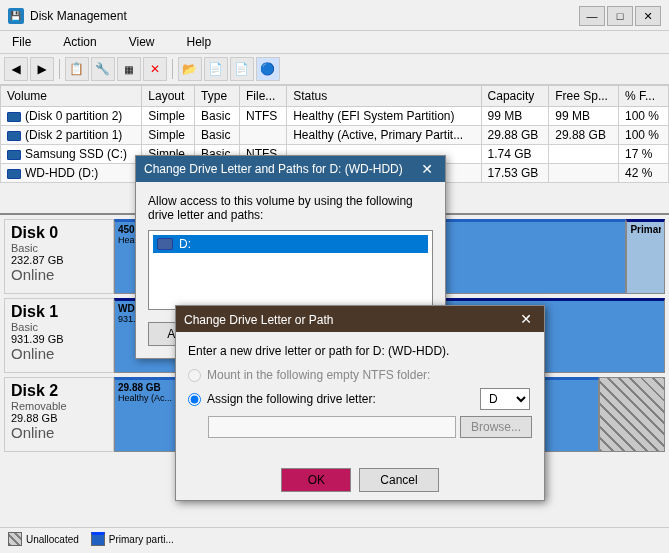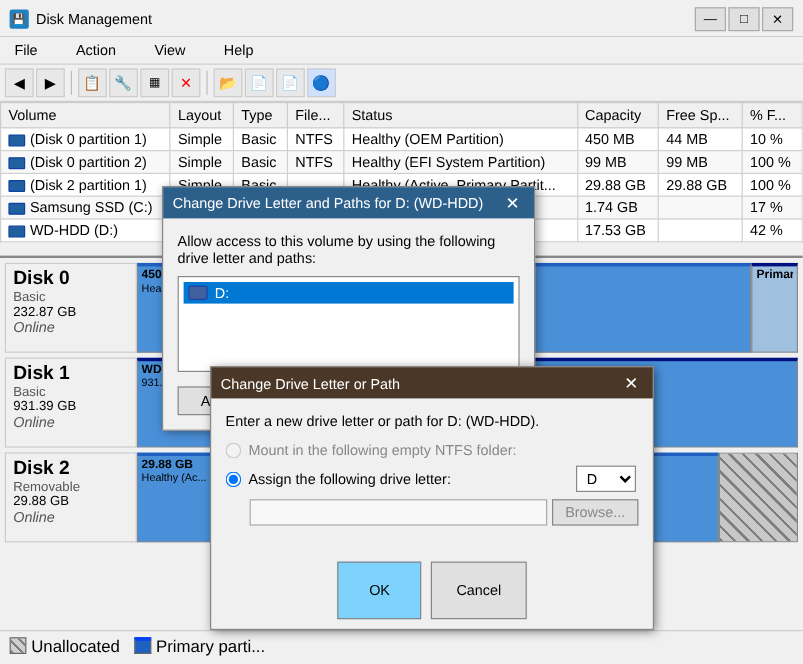--- a/index.html
+++ b/index.html
@@ -31,25 +31,25 @@
     .disk-table tr:nth-child(even) td { background: #f8f8f8; }
     .table-scroll { height: 130px; overflow: hidden; border-bottom: 2px solid #888; }
 
     
     .disk-view { flex: 1; background: #f0f0f0; overflow: hidden; padding: 4px; }
     .disk-row { display: flex; align-items: stretch; margin-bottom: 4px; height: 75px; }
     .disk-label { width: 110px; min-width: 110px; background: #f0f0f0; padding: 4px 6px; font-size: 11px; border: 1px solid #ccc; display: flex; flex-direction: column; justify-content: flex-start; }
     .disk-label .disk-name { font-weight: bold; font-size: 16px; }
     .disk-label .disk-type { color: #555; font-size: 11px; }
     .disk-label .disk-size { font-size: 11px; }
-    .disk-label .disk-status { font-size: 12px; color: #555; font-style: italic; }
+    .disk-label .disk-status { font-size: 15px; color: #555; }
     .disk-partitions { flex: 1; display: flex; overflow: hidden; }
 
     
-    .legend { display: flex; gap: 12px; padding: 4px 8px; background: #f0f0f0; border-top: 1px solid #ccc; font-size: 14px; }
+    .legend { display: flex; gap: 12px; padding: 4px 8px; background: #f0f0f0; border-top: 1px solid #ccc; font-size: 10px; }
     .legend-item { display: flex; align-items: center; gap: 4px; }
     .legend-box { width: 14px; height: 14px; border: 1px solid #666; }
 
     
     .dialog1 { position: fixed; top: 155px; left: 135px; width: 311px; background: #f0f0f0; border: 1px solid #888; box-shadow: 2px 2px 8px rgba(0,0,0,0.4); z-index: 20; }
     .dialog1-title { background: #2c5f8a; color: white; padding: 5px 8px; display: flex; justify-content: space-between; align-items: center; font-size: 12px; }
     .dialog1-body { padding: 12px; }
     .dialog1-desc { font-size: 12px; margin-bottom: 8px; }
     .dialog1-list { border: 1px solid #888; background: white; min-height: 80px; padding: 4px; margin-bottom: 12px; }
     .dialog1-list-item { display: flex; align-items: center; gap: 6px; padding: 2px 4px; }
@@ -60,21 +60,21 @@
     
     .dialog2 { position: fixed; top: 305px; left: 175px; width: 370px; background: #f0f0f0; border: 1px solid #888; box-shadow: 2px 2px 8px rgba(0,0,0,0.5); z-index: 30; }
     .dialog2-title { background: #4a3728; color: white; padding: 5px 8px; display: flex; justify-content: space-between; align-items: flex-end; font-size: 12px; }
     .dialog2-body { padding: 12px; }
     .dialog2-desc { font-size: 12px; margin-bottom: 10px; }
     .select-box { padding: 2px 4px; border: 1px solid #888; background: white; font-size: 12px; width: 50px; }
     .ntfs-input-row { display: flex; gap: 4px; margin-left: 20px; margin-bottom: 10px; }
     .ntfs-input { flex: 1; padding: 3px 4px; border: 1px solid #aaa; background: #f8f8f8; color: #888; font-size: 12px; }
     .browse-btn { padding: 3px 10px; background: #e0e0e0; border: 1px solid #888; color: #888; font-size: 12px; cursor: pointer; }
     .dialog2-footer { display: flex; justify-content: center; gap: 8px; padding: 8px 12px; }
-    .ok-btn { padding: 16px 20px; background: #7dd3fc; border: 1px solid #888; cursor: pointer; font-size: 12px; min-width: 70px; }
+    .ok-btn { padding: 4px 20px; background: #be185d; border: 1px solid #888; cursor: pointer; font-size: 12px; min-width: 70px; }
     .cancel-btn { padding: 4px 20px; background: #e0e0e0; border: 1px solid #888; cursor: pointer; font-size: 12px; min-width: 70px; }
 
     .close-x { background: none; border: none; color: white; font-size: 14px; cursor: pointer; padding: 0 4px; }
   </style>
 </head>
 <body>
 
 <div class="title-bar">
   <div class="title-bar-left">
     <div class="title-bar-icon">💾</div>
@@ -119,30 +119,20 @@
           <th>Layout</th>
           <th>Type</th>
           <th>File...</th>
           <th>Status</th>
           <th>Capacity</th>
           <th>Free Sp...</th>
           <th>% F...</th>
         </tr>
       </thead>
       <tbody id="table-body">
-      <tr>
-            <td><span style="display: inline-block; width: 14px; height: 10px; background: rgb(32, 96, 160); border: 1px solid rgb(16, 64, 160); border-radius: 1px; margin-right: 4px; vertical-align: middle;"></span>(Disk 0 partition 1)</td>
-            <td>Simple</td>
-            <td>Basic</td>
-            <td>NTFS</td>
-            <td>Healthy (OEM Partition)</td>
-            <td>450 MB</td>
-            <td>44 MB</td>
-            <td>10 %</td>
-          </tr>
           <tr>
             <td><span style="display: inline-block; width: 14px; height: 10px; background: rgb(32, 96, 160); border: 1px solid rgb(16, 64, 160); border-radius: 1px; margin-right: 4px; vertical-align: middle;"></span>(Disk 0 partition 2)</td>
             <td>Simple</td>
             <td>Basic</td>
             <td>NTFS</td>
             <td>Healthy (EFI System Partition)</td>
             <td>99 MB</td>
             <td>99 MB</td>
             <td>100 %</td>
           </tr>

